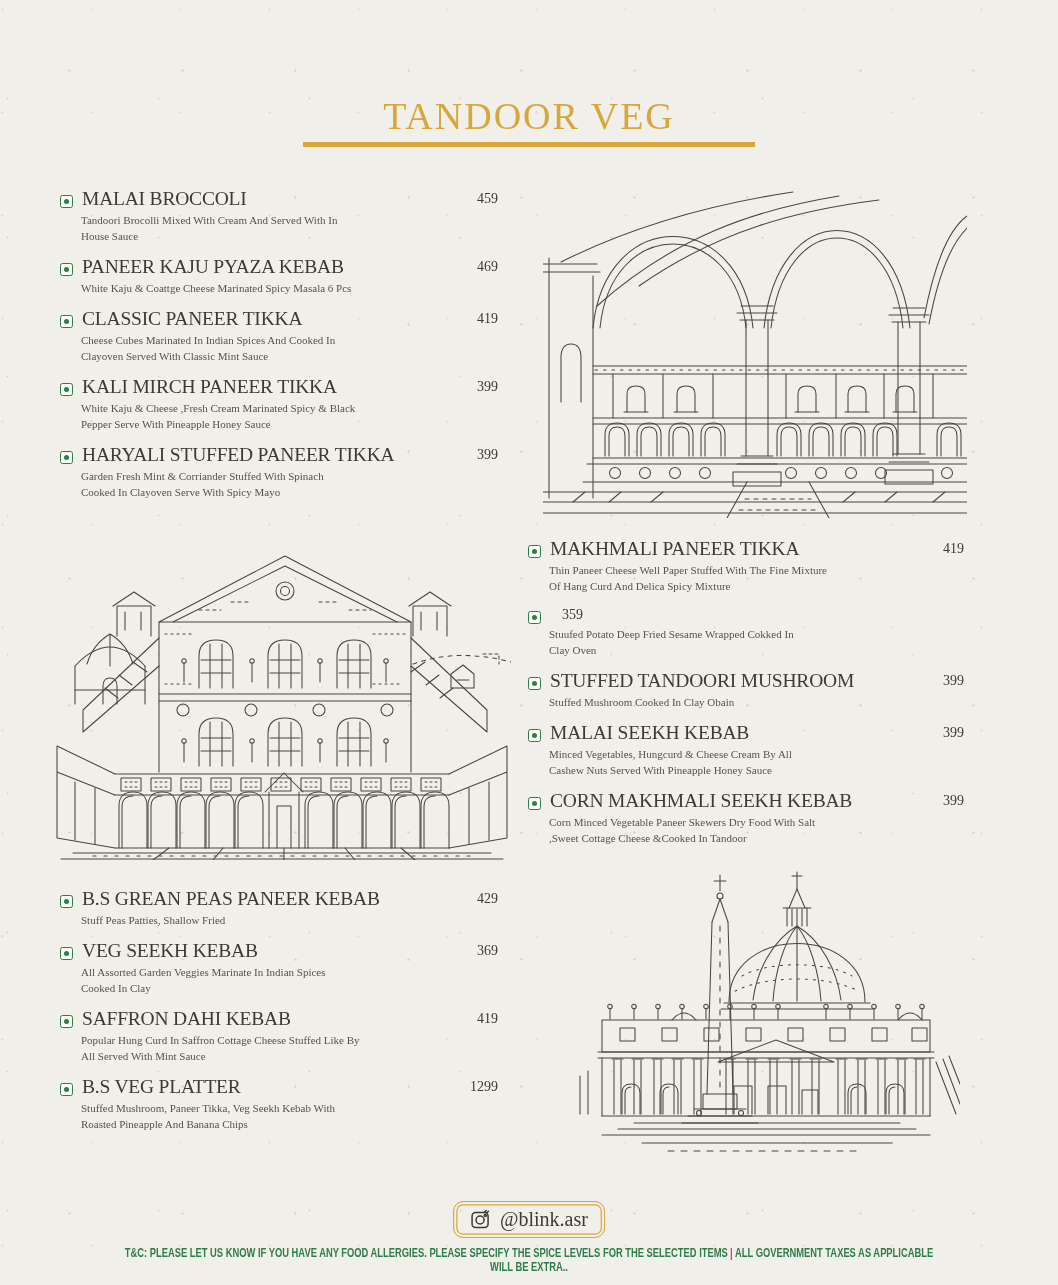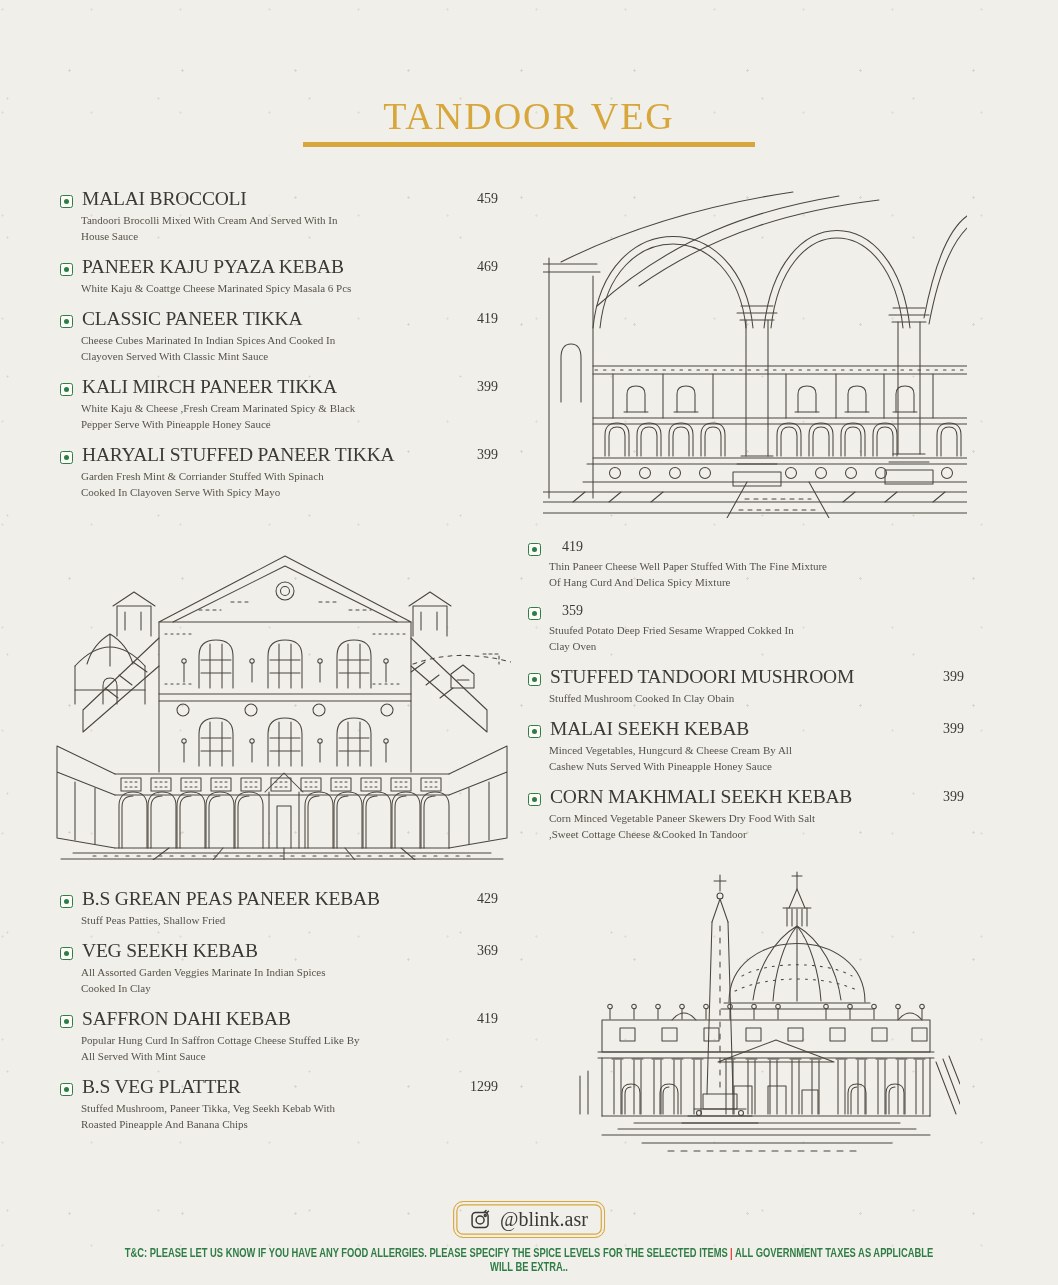--- a/index.html
+++ b/index.html
@@ -221,20 +221,21 @@
       <path d="M196,344 H276 M202,333 H268" stroke-dasharray="4 5"></path>
     </svg>
   </figure>
 
   <section class="menu-col sec-b">
   <div class="menu-item">
     <div class="item-head">
       <span class="veg-icon">
             <span class="dot"></span>
           </span>
+      <span class="item-name">MAKHMALI PANEER TIKKA</span>
       <span class="item-price">419</span>
     </div>
     <p class="item-desc">Thin Paneer Cheese Well Paper Stuffed With The Fine Mixture
 Of Hang Curd And Delica Spicy Mixture</p>
   </div>
 
   <div class="menu-item">
     <div class="item-head">
       <span class="veg-icon">
             <span class="dot"></span>

